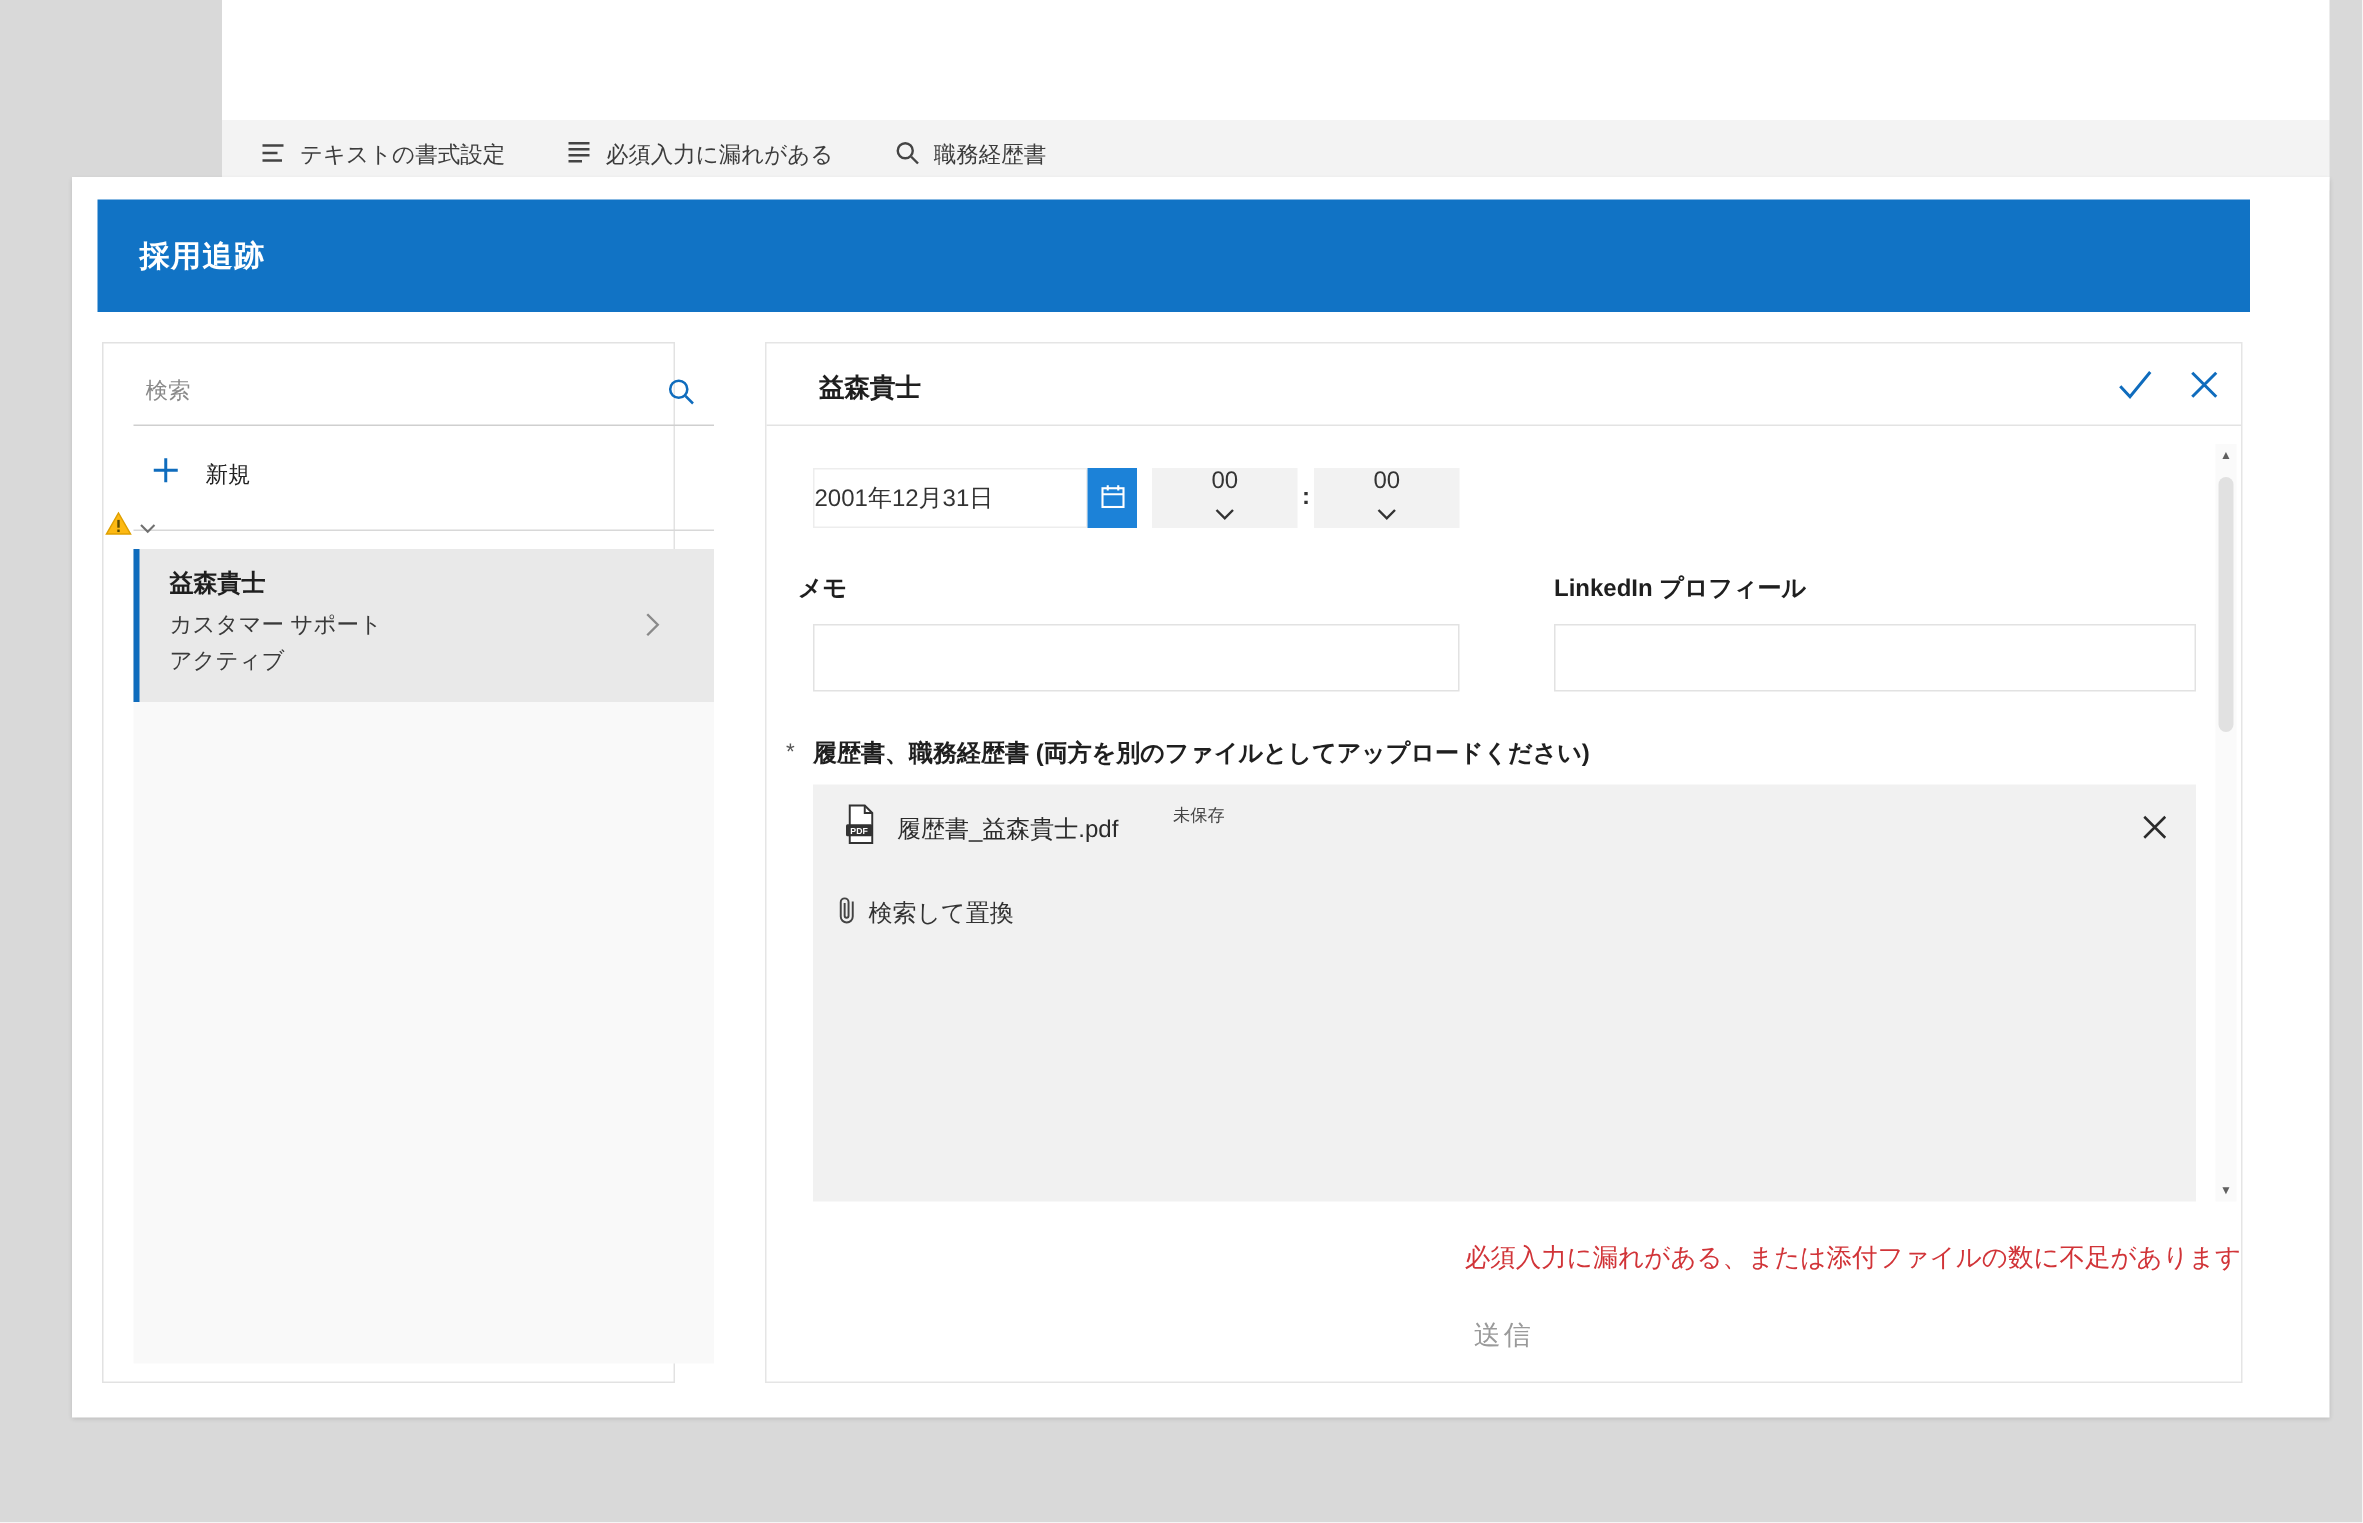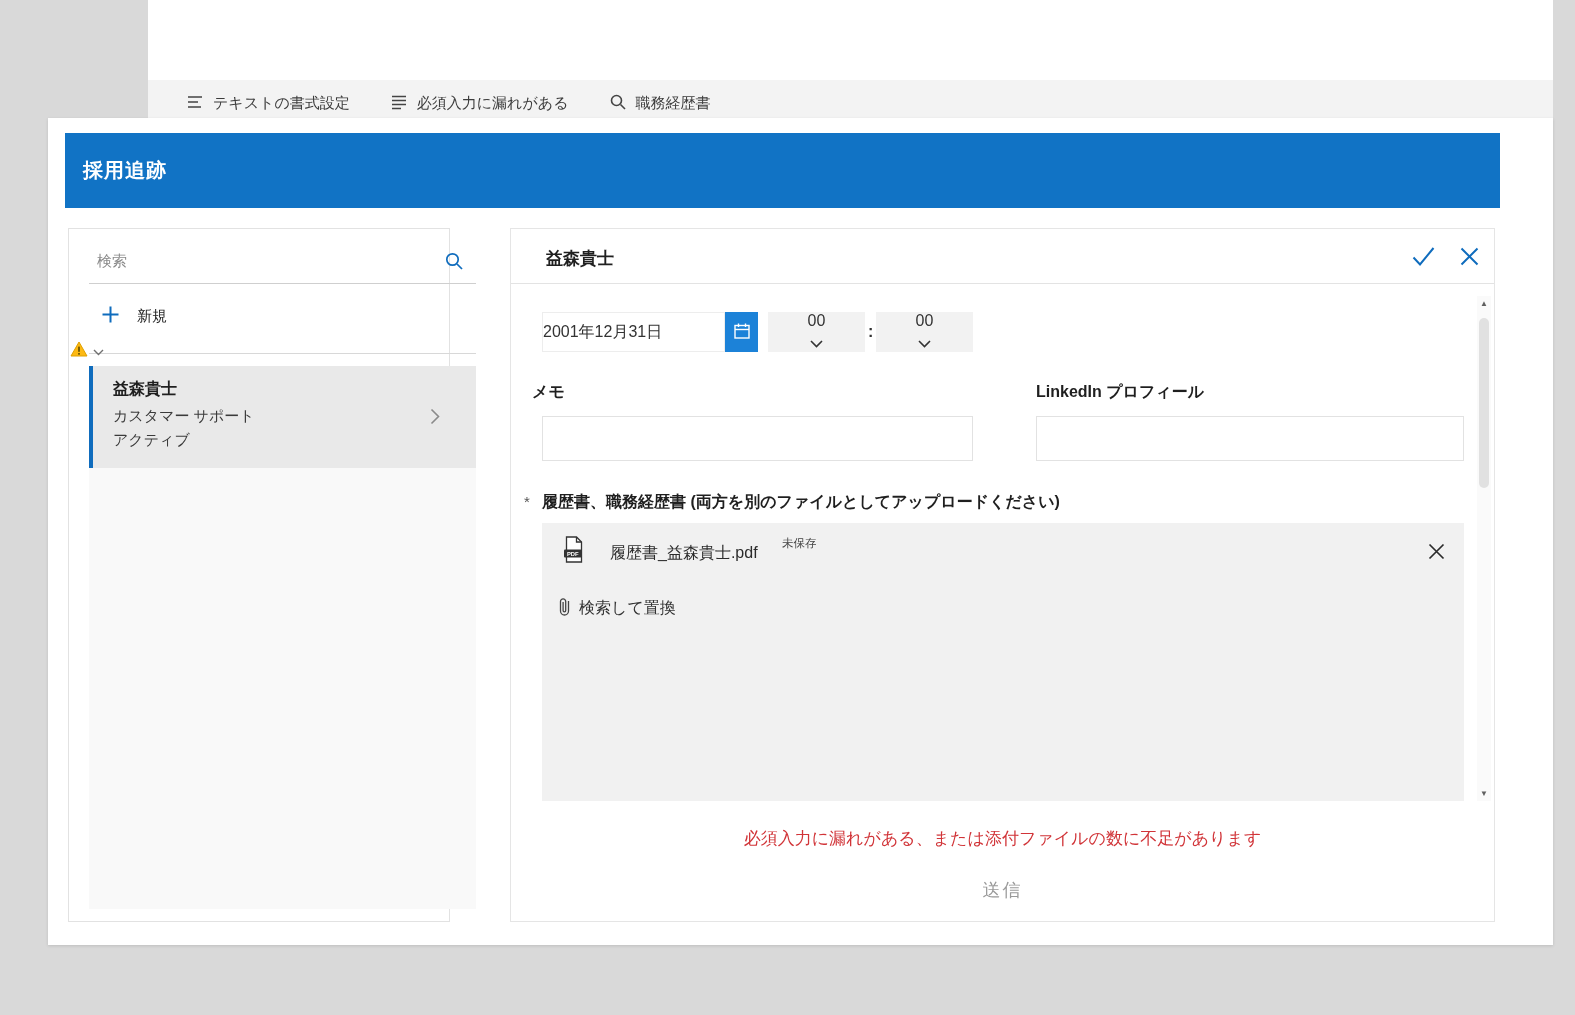--- a/index.html
+++ b/index.html
@@ -2,28 +2,28 @@
 <html><head>
 <meta charset="utf-8">
 <style>
   * { margin:0; padding:0; box-sizing:border-box; }
   body { font-family:"Liberation Sans","DejaVu Sans",sans-serif; }
   .stage { position:relative; width:1575px; height:1015px; background:#d9d9d9; overflow:hidden; }
 
   .top-white { position:absolute; left:148px; top:0; width:1405px; height:80px; background:#ffffff; }
 
   .toolbar { position:absolute; left:148px; top:80px; width:1405px; height:47px; background:#f3f3f3;
-             display:flex; align-items:center; padding-left:38px; gap:40px; }
+             display:flex; align-items:center; padding-left:25px; gap:40px; }
   .tb-item { display:flex; align-items:center; gap:9px; font-size:15px; color:#3c3c3c; cursor:pointer; }
 
   .card { position:absolute; left:48px; top:118px; width:1505px; height:827px; background:#ffffff;
           box-shadow:0 1px 3px rgba(0,0,0,0.12); }
 
   .app-header { position:absolute; left:17px; top:15px; width:1435px; height:75px; background:#1173c5;
-                display:flex; align-items:center; padding-left:18px; }
+                display:flex; align-items:center; padding-left:28px; }
   .app-title { color:#ffffff; font-size:20px; font-weight:bold; letter-spacing:1px; }
 
   
   .sidebar { position:absolute; left:20px; top:110px; width:382px; height:694px; background:#ffffff;
              border:1px solid #e2e2e2; }
   .search-row { position:absolute; left:20px; top:9px; width:387px; height:46px;
                 border-bottom:1px solid #cfcfcf; display:flex; align-items:center; }
   .search-input { flex:1; border:none; outline:none; background:transparent; font-size:15px; color:#333;
                   padding-left:8px; font-family:inherit; }
   .search-input::placeholder { color:#8a8a8a; }
@@ -70,32 +70,32 @@
                 font-size:16px; color:#333; padding:0 10px; font-family:inherit; outline:none; }
   .text-input.memo { left:31px; width:431px; }
   .text-input.linkedin { left:525px; width:428px; }
 
   .req-star { position:absolute; left:13px; top:264px; font-size:15px; color:#555; }
   .req-label { position:absolute; left:31px; top:263px; font-size:16px; font-weight:bold; color:#1f1f1f; }
 
   .attach-area { position:absolute; left:31px; top:294px; width:922px; height:278px; background:#f1f1f1; }
   .file-row { position:absolute; left:0; top:0; width:100%; height:56px; }
   .pdf-icon { position:absolute; left:20px; top:13px; display:flex; }
-  .file-name { position:absolute; left:56px; top:20px; font-size:16px; color:#2b2b2b;margin-left:12px; }
+  .file-name { position:absolute; left:56px; top:20px; font-size:16px; color:#2b2b2b; }
   .file-status { position:absolute; left:240px; top:13px; font-size:11.5px; color:#444; }
   .file-remove { position:absolute; right:19px; top:20px; cursor:pointer; display:flex; }
   .attach-row { position:absolute; left:16px; top:74px; display:flex; align-items:center; gap:8px;
                 font-size:16px; color:#333; cursor:pointer; }
 
   .scrollbar { position:absolute; right:3px; top:67px; width:14px; height:505px; background:#fafafa; }
   .sb-up, .sb-down { position:absolute; left:0; width:100%; text-align:center; font-size:8px; color:#606060; }
   .sb-up { top:3px; } .sb-down { bottom:3px; }
   .sb-thumb { position:absolute; left:2px; top:22px; width:10px; height:170px; background:#e1e1e1; border-radius:5px; }
 
-  .error-msg { position:absolute; left:0; top:598px; width:100%; text-align:center; font-size:17px; color:#d13438; }
+  .error-msg { position:absolute; left:0; top:598px; width:100%; text-align:right; font-size:17px; color:#d13438; }
   .submit-btn { position:absolute; left:0; top:649px; width:100%; text-align:center; font-size:18px;
                 color:#9a9a9a; letter-spacing:2px; cursor:pointer; background:none; border:none; font-family:inherit; }
 </style>
 </head>
 <body>
 
 <div class="stage">
 
   <div class="top-white"></div>
 

